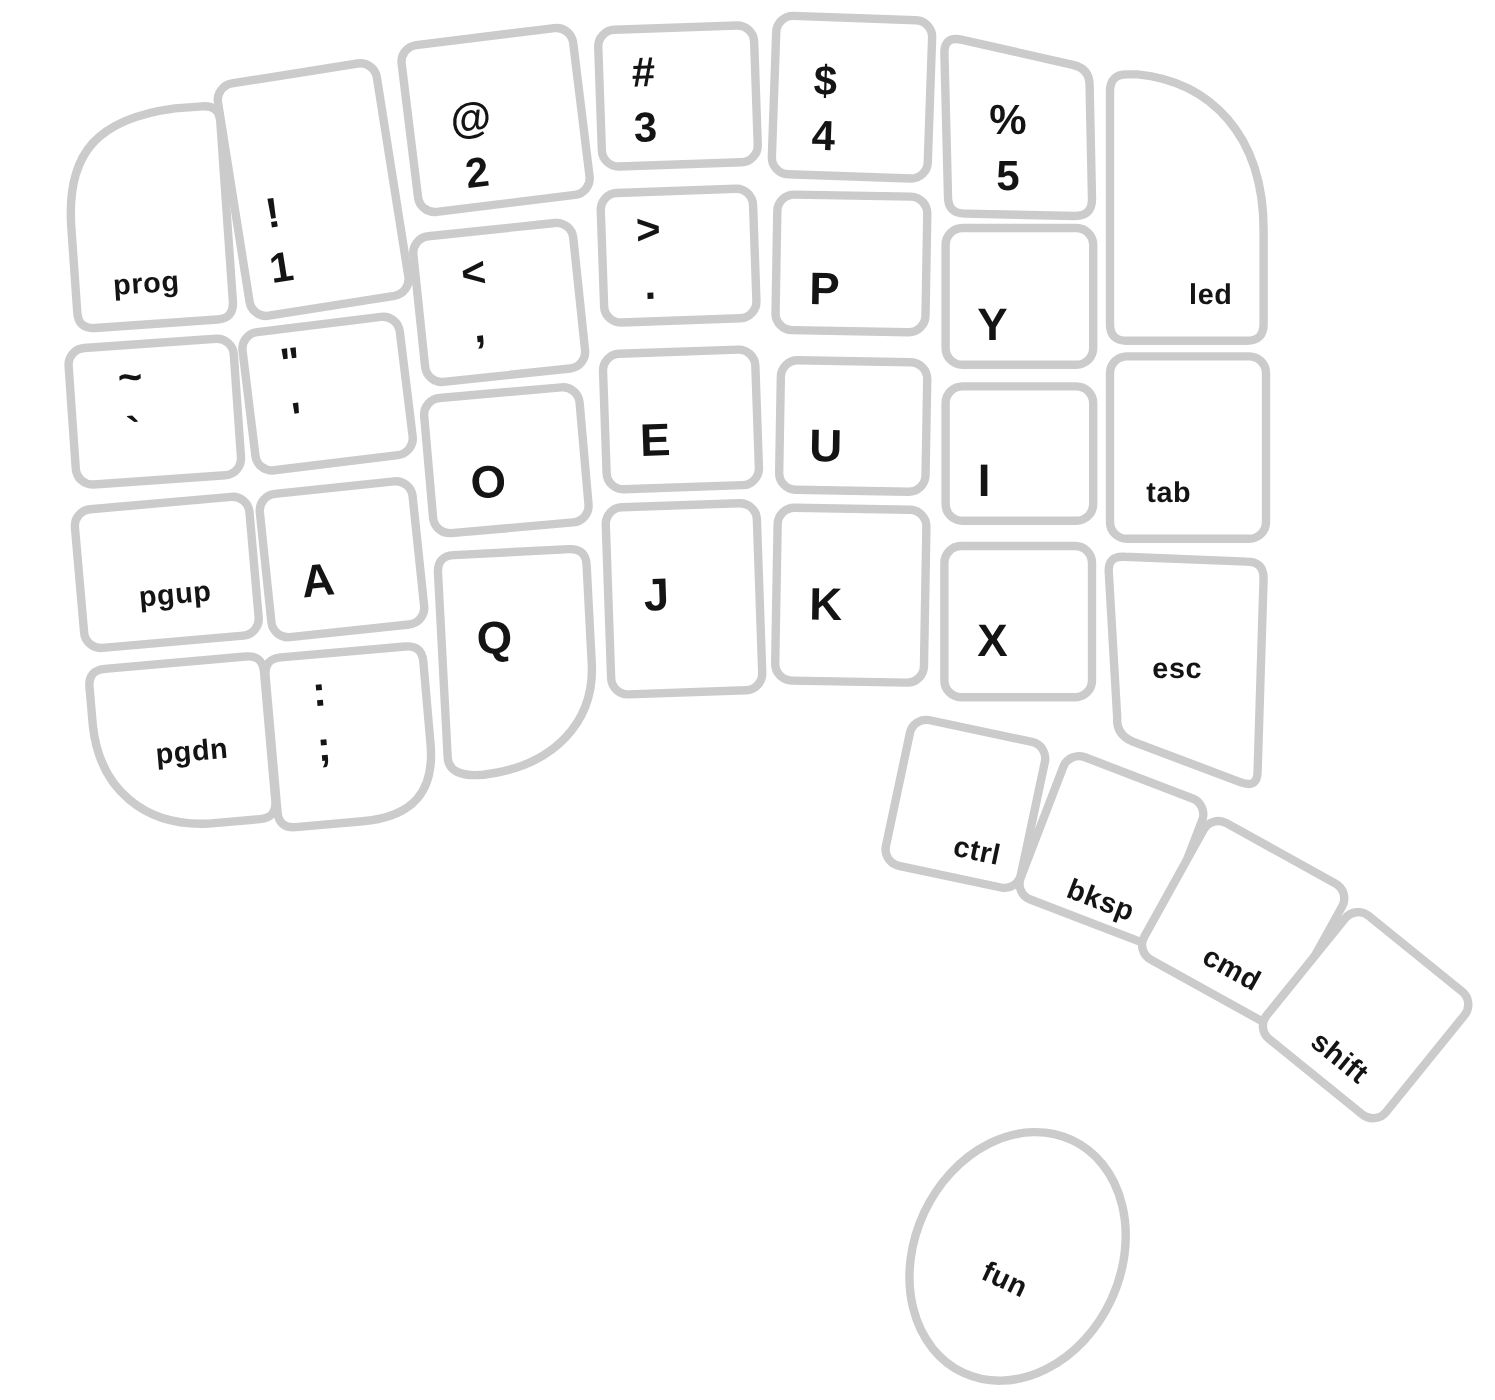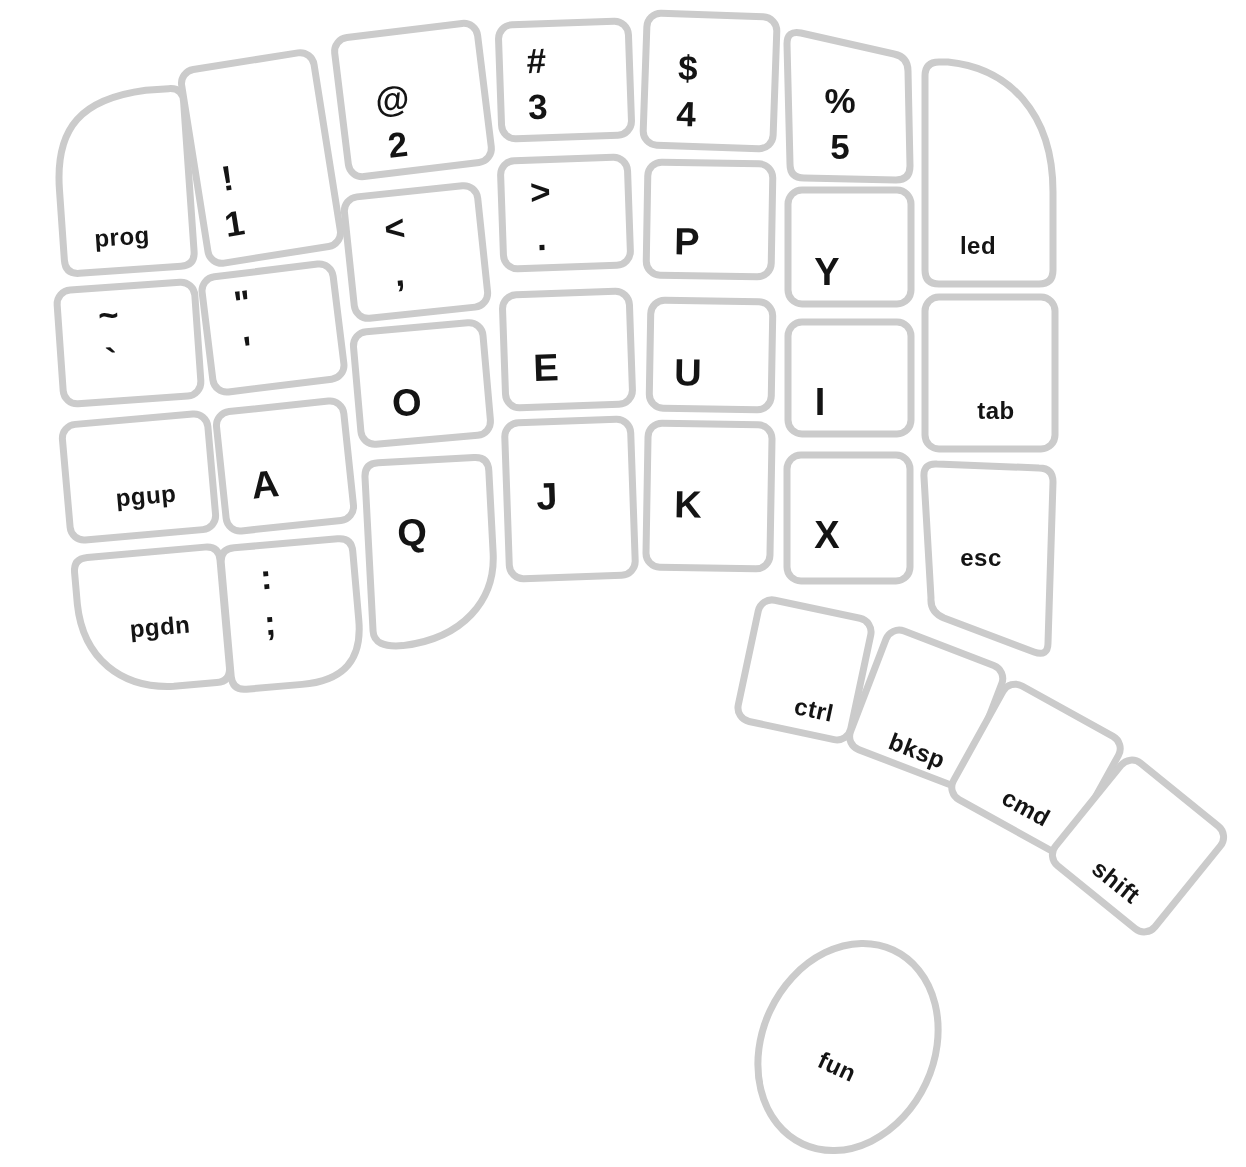--- a/index.html
+++ b/index.html
@@ -93,42 +93,42 @@
   </div>
   <div class="lbl dual" style="left:687px; top:91px;  --r:2deg">
     <span>$</span>
     <span>4</span>
   </div>
   <div class="lbl dual" style="left:840px; top:124px; --r:0deg">
     <span>%</span>
     <span>5</span>
   </div>
 
-  <div class="lbl w" style="left:978px; top:246px; --r:0deg">led</div>
+  <div class="lbl w" style="left:1009px; top:246px; --r:0deg">led</div>
 
   <div class="lbl dual" style="left:110px; top:338px; --r:-4deg">
     <span>~</span>
     <span>`</span>
   </div>
   <div class="lbl dual" style="left:245px; top:326px; --r:-7deg">
     <span>"</span>
     <span>'</span>
   </div>
   <div class="lbl dual" style="left:397px; top:251px; --r:-6deg">
     <span>&lt;</span>
     <span>,</span>
   </div>
   <div class="lbl dual" style="left:541px; top:215px; --r:-2deg">
     <span>&gt;</span>
     <span>.</span>
   </div>
 
   <div class="lbl lt" style="left:687px; top:242px; --r:1deg">P</div>
   <div class="lbl lt" style="left:827px; top:272px; --r:0deg">Y</div>
-  <div class="lbl w" style="left:996px; top:411px; --r:0deg">tab</div>
+  <div class="lbl w" style="left:974px; top:411px; --r:0deg">tab</div>
 
   <div class="lbl w" style="left:146px; top:496px; --r:-5deg">pgup</div>
   <div class="lbl lt" style="left:265px; top:485px; --r:-6deg">A</div>
   <div class="lbl lt" style="left:407px; top:403px; --r:-5deg">O</div>
   <div class="lbl lt" style="left:546px; top:368px; --r:-2deg">E</div>
   <div class="lbl lt" style="left:688px; top:373px; --r:1deg">U</div>
   <div class="lbl lt" style="left:820px; top:402px; --r:0deg">I</div>
   <div class="lbl w" style="left:981px; top:558px; --r:0deg">esc</div>
 
   <div class="lbl w" style="left:160px; top:627px; --r:-5deg">pgdn</div>

